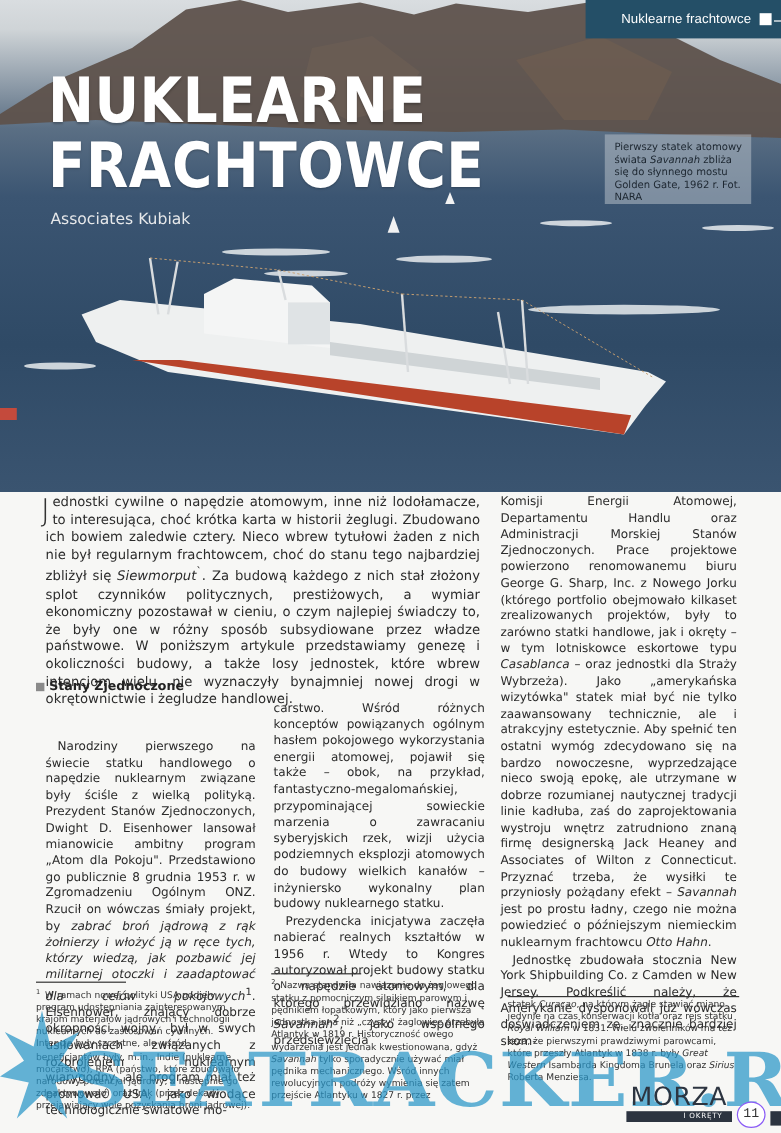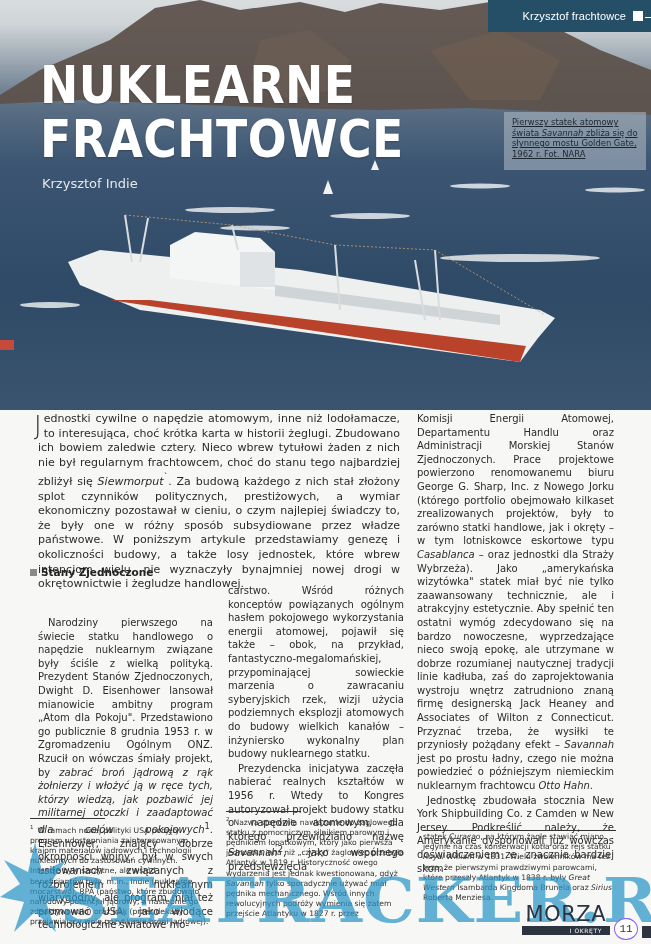--- a/index.html
+++ b/index.html
@@ -29,23 +29,23 @@
     transform: scaleX(0.88); transform-origin: left top;
     text-shadow: 0 1px 2px rgba(0,0,0,0.25);
   }
   .title div { white-space: nowrap; }
   .author {
     position: absolute; left: 42px; top: 176px;
     font-family: "DejaVu Sans", sans-serif; font-size: 13px; color: #e6e8ea;
   }
 
   .caption {
-    position: absolute; left: 504px; top: 112px; width: 142px; height: 58px;
+    position: absolute; left: 504px; top: 112px; width: 122px; height: 58px;
     background: rgba(180,190,198,0.55); padding: 5px 6px 20px 8px;
-    font-family: "DejaVu Sans", sans-serif; font-size: 8.4px; line-height: 10.6px; color: #1c2630; text-decoration: underline;
+    font-family: "DejaVu Sans", sans-serif; font-size: 8.4px; line-height: 10.6px; color: #1c2630;
   }
   .caption i { font-style: italic; }
 
   
   .lead {
     position: absolute; left: 38px; top: 412px; width: 362px;
     font-size: 11px; line-height: 14.6px; text-align: justify; color: #2b2b2b;
   }
   .lead .dropcap { float: left; font-size: 26px; line-height: 24px; margin: 2px 2px 0 -4px; font-family: "DejaVu Sans", sans-serif; font-weight: 300; color: #333; }
   .lead i { font-style: italic; }
@@ -135,30 +135,30 @@
       <line x1="125" y1="215" x2="232" y2="225"></line>
       <line x1="232" y1="225" x2="335" y2="245"></line>
       <line x1="335" y1="245" x2="435" y2="250"></line>
       <line x1="435" y1="250" x2="545" y2="315"></line>
     </g>
 
     <rect x="0" y="340" width="14" height="10" fill="#c44a3c"></rect>
   </svg>
 
   <div class="section-tab">
-    <span class="section-tab-label">Krzysztof frachtowce</span>
+    <span class="section-tab-label">Nuklearne frachtowce</span>
     <span class="section-tab-square"></span>
     <span class="section-tab-line"></span>
   </div>
 
   <div class="title">
     <div>NUKLEARNE</div>
     <div>FRACHTOWCE</div>
   </div>
-  <div class="author">Krzysztof Indie</div>
+  <div class="author">Associates Kubiak</div>
 
   <div class="caption">
     <span>Pierwszy statek atomowy świata </span><i>Savannah</i><span> zbliża się do słynnego mostu Golden Gate, 1962 r. Fot. NARA</span>
   </div>
 </div>
 
 <div class="lead">
   <span class="dropcap">J</span><span>ednostki cywilne o napędzie atomowym, inne niż lodołamacze, to interesująca, choć krótka karta w historii żeglugi. Zbudowano ich bowiem zaledwie cztery. Nieco wbrew tytułowi żaden z nich nie był regularnym frachtowcem, choć do stanu tego najbardziej zbliżył się </span><i>Siewmorput</i><sup>`</sup><span>. Za budową każdego z nich stał złożony splot czynników politycznych, prestiżowych, a wymiar ekonomiczny pozostawał w cieniu, o czym najlepiej świadczy to, że były one w różny sposób subsydiowane przez władze państwowe. W poniższym artykule przedstawiamy genezę i okoliczności budowy, a także losy jednostek, które wbrew intencjom wielu, nie wyznaczyły bynajmniej nowej drogi w okrętownictwie i żegludze handlowej.</span>
 </div>
 

